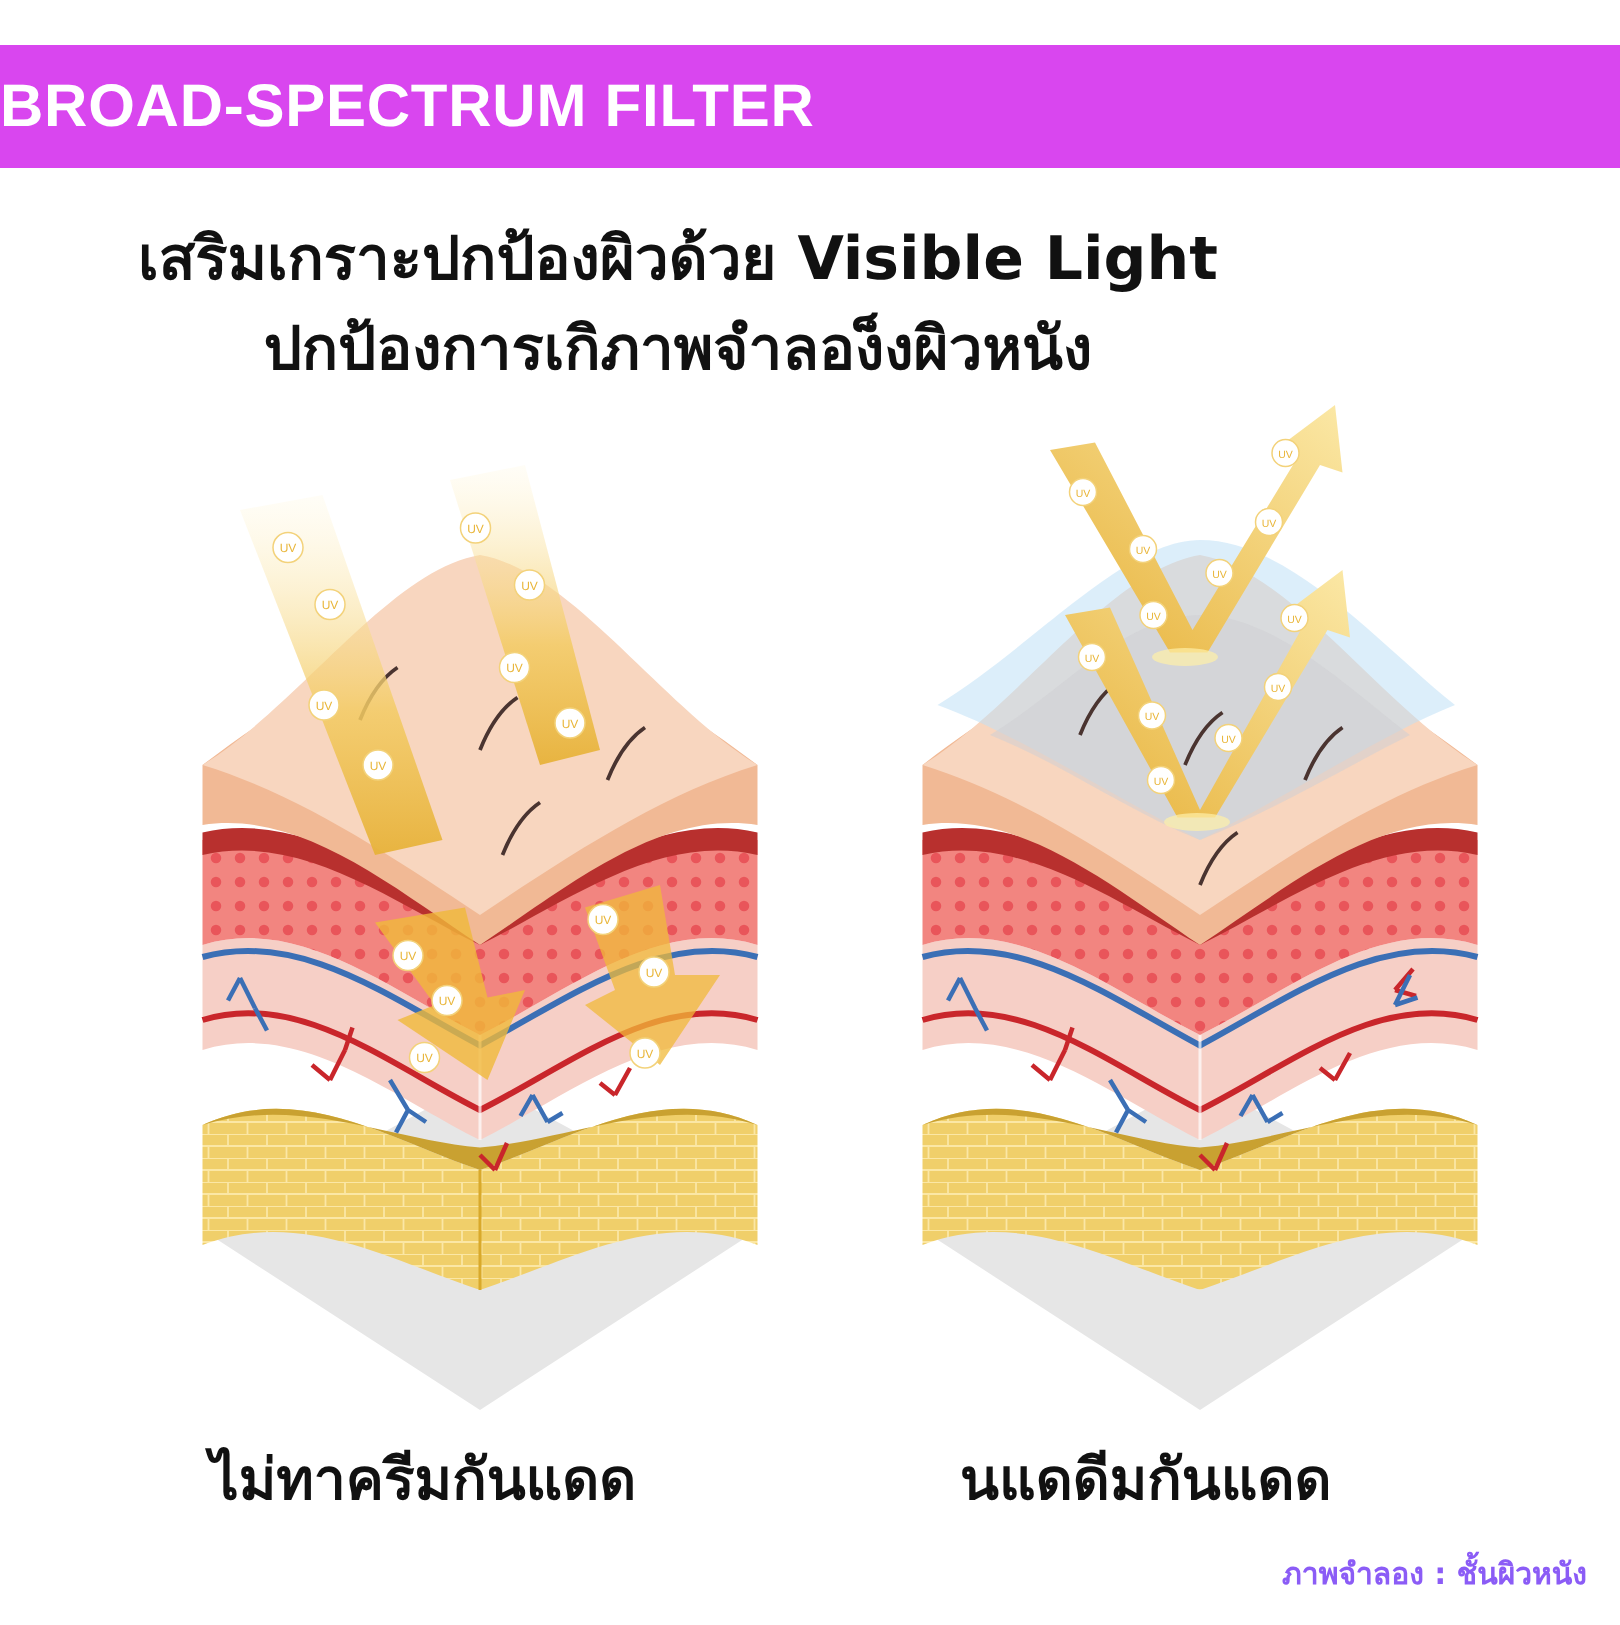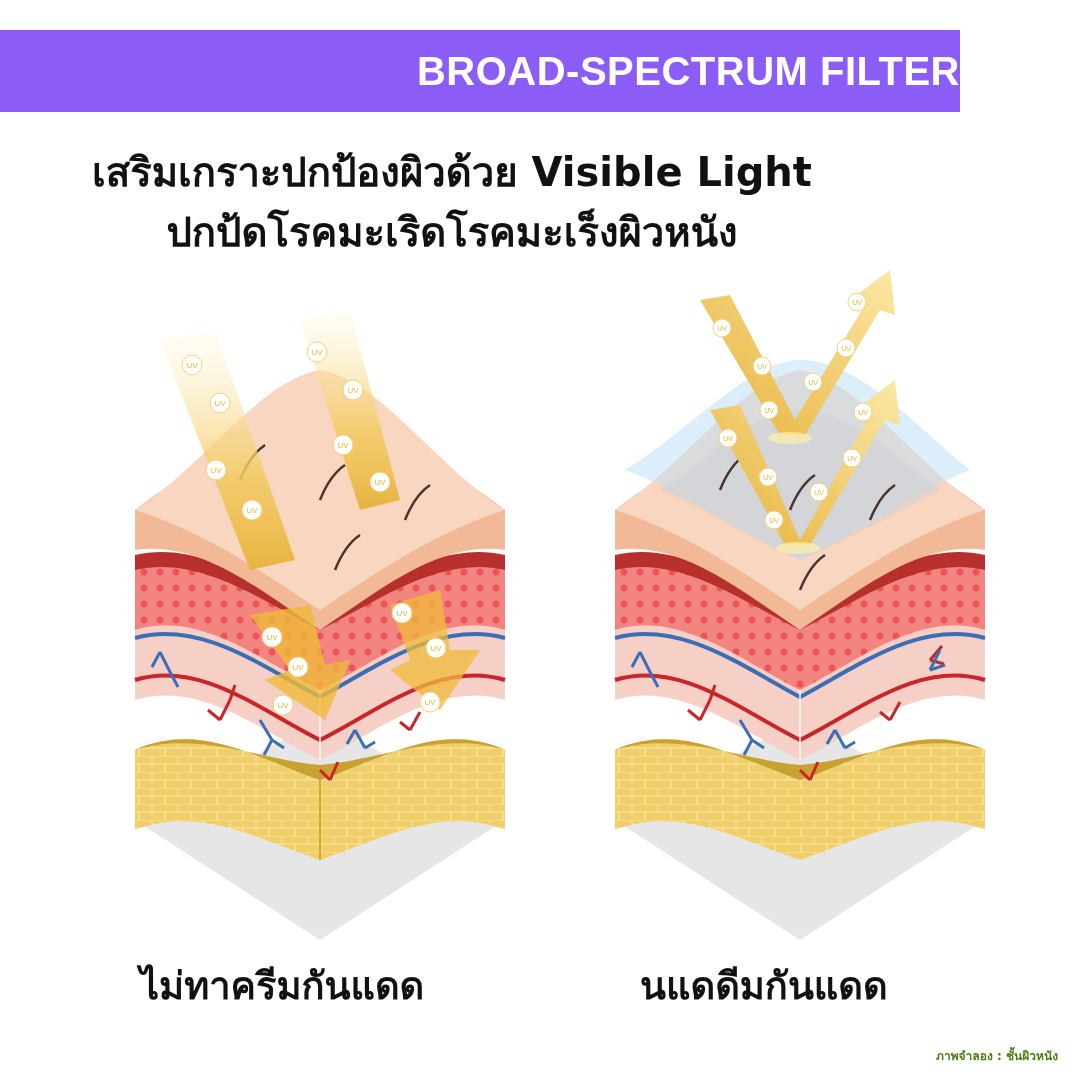--- a/index.html
+++ b/index.html
@@ -1,38 +1,38 @@
 <!DOCTYPE html>
 <html><head>
 <meta charset="utf-8">
 <style>
   html, body { margin: 0; padding: 0; background: #ffffff; }
   body { width: 1080px; height: 1083px; position: relative; overflow: hidden; font-family: "Liberation Sans", "DejaVu Sans", sans-serif; }
-  .title-bar { position: absolute; left: 0; top: 30px; width: 960px; height: 82px; background: #8b5cf6; display: flex; align-items: center; justify-content: flex-end; }
+  .title-bar { position: absolute; left: 0; top: 30px; width: 1080px; height: 82px; background: #d946ef; display: flex; align-items: center; justify-content: flex-start; }
   .title-text { color: #ffffff; font-weight: bold; font-size: 40px; letter-spacing: 0.5px; font-family: "Liberation Sans", sans-serif; }
   .subtitle { position: absolute; left: 0; width: 904px; text-align: center; color: #111111; font-weight: bold; font-size: 40px; font-family: "DejaVu Sans", sans-serif; }
   .sub1 { top: 140px; }
   .sub2 { top: 200px; }
   .illus { position: absolute; top: 260px; }
   .illus-left { left: 120px; width: 400px; height: 680px; }
   .illus-right { left: 600px; width: 400px; height: 680px; }
   .caption { position: absolute; top: 955px; font-weight: bold; font-size: 38px; color: #111111; font-family: "DejaVu Sans", sans-serif; text-align: left; }
   .cap-left { left: 140px; width: 340px; }
   .cap-right { left: 640px; width: 340px; }
-  .footnote { position: absolute; right: 22px; bottom: 18px; font-size: 12px; color: #4d7c0f; font-family: "DejaVu Sans", sans-serif; font-weight: bold; }
+  .footnote { position: absolute; right: 22px; bottom: 18px; font-size: 20px; color: #8b5cf6; font-family: "DejaVu Sans", sans-serif; font-weight: bold; }
 </style>
 </head>
 <body>
 
 <div class="title-bar">
   <span class="title-text">BROAD-SPECTRUM FILTER</span>
 </div>
 
 <div class="subtitle sub1">เสริมเกราะปกป้องผิวด้วย Visible Light</div>
-<div class="subtitle sub2">ปกป้ดโรคมะเริดโรคมะเร็งผิวหนัง</div>
+<div class="subtitle sub2">ปกป้องการเกิภาพจำลอง็งผิวหนัง</div>
 
 <div class="illus illus-left">
   <svg width="400" height="680" viewBox="0 0 400 680">
     <defs>
       <linearGradient id="uvbeamL" x1="0" y1="0" x2="0" y2="1">
         <stop offset="0" stop-color="#fff6d6" stop-opacity="0.2"></stop>
         <stop offset="0.6" stop-color="#f3cb63" stop-opacity="0.85"></stop>
         <stop offset="1" stop-color="#e7b23a" stop-opacity="0.95"></stop>
       </linearGradient>
       <pattern id="dotsL" width="16" height="16" patternUnits="userSpaceOnUse">

